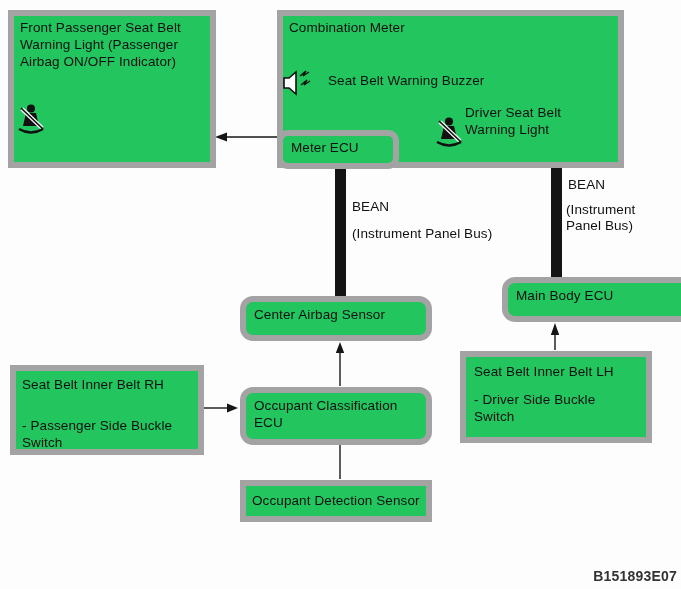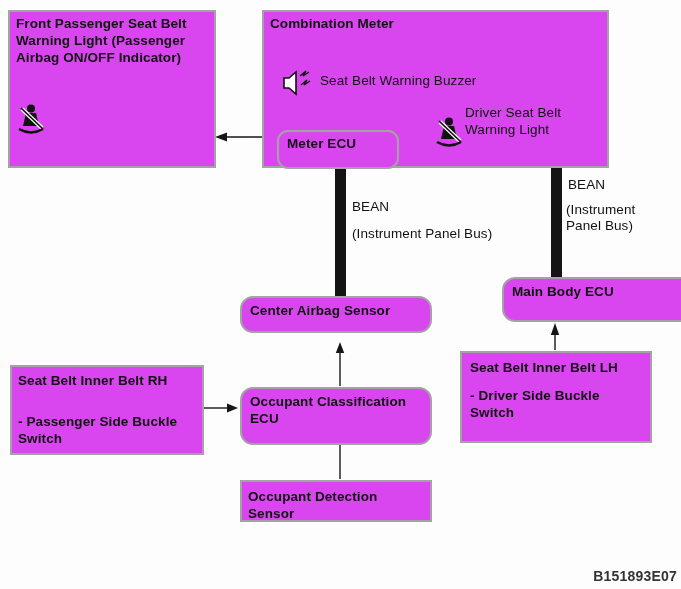--- a/index.html
+++ b/index.html
@@ -12,23 +12,22 @@
     color: #111;
     overflow: hidden;
   }
   .overlay {
     position: absolute; left: 0; top: 0;
     width: 681px; height: 589px;
     pointer-events: none;
   }
   .box {
     position: absolute;
-    border: 2px solid #a3a3a3;
-    background: #d946ef;
-    font-weight: bold;
+    border: 6px solid #a3a3a3;
+    background: #22c55e;
   }
   .rounded { border-radius: 13px; }
   .lbl {
     position: absolute;
     font-size: 13.5px;
     line-height: 17px;
     color: #111;
     letter-spacing: 0.1px;
   }
   .box .lbl { position: static; }
@@ -80,51 +79,51 @@
     <div class="lbl pad">Front Passenger Seat Belt Warning Light (Passenger Airbag ON/OFF Indicator)</div>
   </div>
   <svg class="icon" style="left:17px; top:103px;" width="28" height="34" viewBox="0 0 28 34">
     <circle cx="14" cy="5.5" r="4" fill="#111"></circle>
     <path d="M9,10 L19,10 L22,23 L6,23 Z" fill="#111"></path>
     <line x1="5" y1="6" x2="25" y2="25" stroke="#fdfdfd" stroke-width="4"></line>
     <line x1="4" y1="5" x2="26" y2="26" stroke="#111" stroke-width="1.7"></line>
     <path d="M2,26 Q14,33 26,26" fill="none" stroke="#111" stroke-width="2.6"></path>
   </svg>
 
-  <div class="box" style="left:262px; top:10px; width:347px; height:158px;">
+  <div class="box" style="left:277px; top:10px; width:347px; height:158px;">
     <div class="lbl pad">Combination Meter</div>
   </div>
 
   <svg class="icon" style="left:281px; top:68px;" width="34" height="30" viewBox="0 0 34 30">
     <polygon points="3,10 8,10 15,4 15,26 8,20 3,20" fill="#fdfdfd" stroke="#111" stroke-width="1.6"></polygon>
     <polyline points="19,8 25,3 22,8 28,4" fill="none" stroke="#111" stroke-width="1.4"></polyline>
     <polyline points="20,17 26,12 23,17 29,13" fill="none" stroke="#111" stroke-width="1.4"></polyline>
   </svg>
-  <div class="lbl" style="left:320px; top:72px;">Seat Belt Warning Buzzer</div>
+  <div class="lbl" style="left:328px; top:72px;">Seat Belt Warning Buzzer</div>
 
   <div class="box rounded" style="left:277px; top:114px; width:122px; height:39px; border-radius:11px;margin-top:16px;">
     <div class="lbl" style="padding:3px 8px;">Meter ECU</div>
   </div>
 
   <svg class="icon" style="left:435px; top:116px;" width="28" height="34" viewBox="0 0 28 34">
     <circle cx="14" cy="5.5" r="4" fill="#111"></circle>
     <path d="M9,10 L19,10 L22,23 L6,23 Z" fill="#111"></path>
     <line x1="5" y1="6" x2="25" y2="25" stroke="#fdfdfd" stroke-width="4"></line>
     <line x1="4" y1="5" x2="26" y2="26" stroke="#111" stroke-width="1.7"></line>
     <path d="M2,26 Q14,33 26,26" fill="none" stroke="#111" stroke-width="2.6"></path>
   </svg>
   <div class="lbl" style="left:465px; top:104px; width:112px;">Driver Seat Belt Warning Light</div>
 
   <div class="lbl" style="left:352px; top:198px;">BEAN</div>
   <div class="lbl" style="left:352px; top:225px;">(Instrument Panel Bus)</div>
 
   <div class="lbl" style="left:568px; top:176px;">BEAN</div>
   <div class="lbl" style="left:566px; top:202px; width:84px; line-height:16px;">(Instrument Panel Bus)</div>
 
-  <div class="box rounded" style="left:240px; top:296px; width:192px; height:37px;">
+  <div class="box rounded" style="left:240px; top:296px; width:192px; height:45px;">
     <div class="lbl" style="padding:4px 8px;">Center Airbag Sensor</div>
   </div>
 
   <div class="box rounded" style="left:462px; top:277px; width:191px; height:45px;margin-left:40px;">
     <div class="lbl" style="padding:4px 8px;">Main Body ECU</div>
   </div>
 
   <div class="box" style="left:10px; top:365px; width:194px; height:90px;">
     <div class="lbl" style="padding:5px 6px 0 6px;">Seat Belt Inner Belt RH</div>
     <div class="lbl sub-gap" style="padding:0 6px;margin-top:24px;">- Passenger Side Buckle Switch</div>

